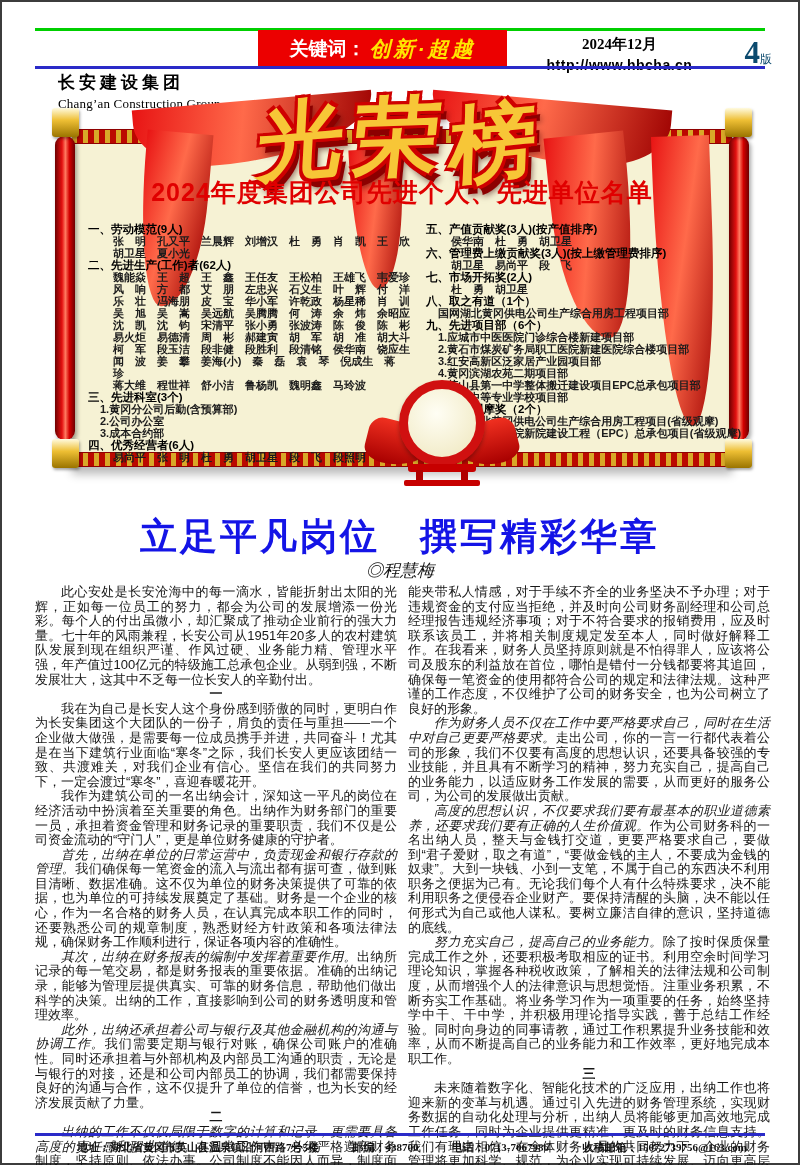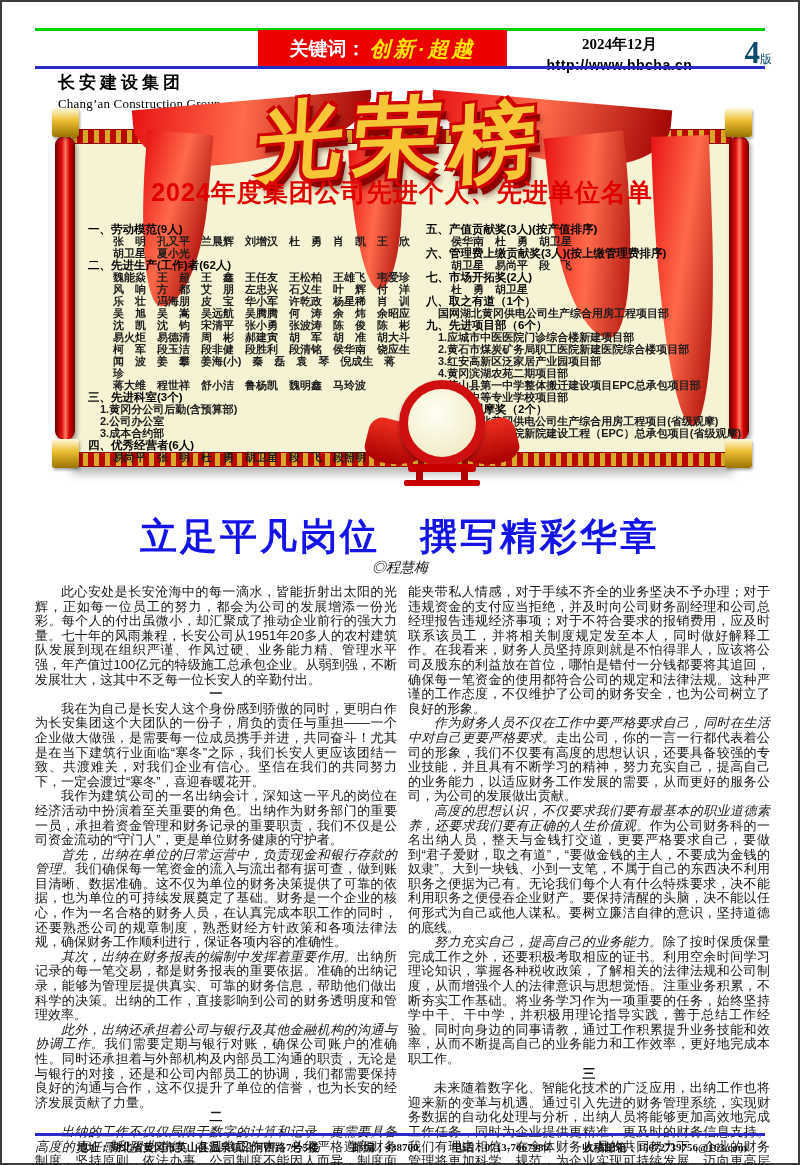--- a/index.html
+++ b/index.html
@@ -60,21 +60,21 @@
   .orn-wing-l{left:-14px;border-radius:14px 4px 70% 30%;transform:rotate(14deg);}
   .orn-wing-r{right:-14px;border-radius:4px 14px 30% 70%;transform:rotate(-14deg);}
   .orn-ring{position:absolute;left:19px;top:0;width:68px;height:68px;border-radius:50%;border:9px solid #d01010;background:radial-gradient(circle at 42% 36%,#fffef4,#eee6bc);box-shadow:0 3px 4px rgba(0,0,0,.3);}
   .orn-stand-top{position:absolute;left:28px;top:84px;width:68px;height:8px;background:#c70000;border-radius:3px;}
   .orn-leg{position:absolute;top:90px;width:7px;height:12px;background:#b00000;}
   .orn-leg-l{left:36px;} .orn-leg-r{left:81px;}
   .orn-base{position:absolute;left:24px;top:100px;width:76px;height:6px;background:#c70000;border-radius:2px;}
 
   
   .headline{position:absolute;left:0;right:0;top:510px;text-align:center;font-size:37px;font-weight:bold;color:#1414e6;letter-spacing:3px;}
-  .byline{position:absolute;left:0;right:0;top:557px;text-align:center;font-size:14px;color:#111;font-family:"Liberation Serif",serif;font-style:italic;}
+  .byline{position:absolute;left:0;right:0;top:557px;text-align:center;font-size:17px;color:#111;font-family:"Liberation Serif",serif;font-style:italic;}
   .art-col{position:absolute;top:583px;width:362px;text-align:justify;font-size:13px;line-height:14.6px;color:#161616;}
   .art-col-left{left:33px;}
   .art-col-right{left:406px;}
   .para{margin:0;text-indent:2em;}
   .para.noindent{text-indent:0;}
   .lead{font-family:"DejaVu Serif","Liberation Serif",serif;font-style:italic;}
   .sec-div{text-align:center;font-weight:bold;color:#161616;}
 
   
   .rule-footer{top:1131px;background:#2a2ac8;}

